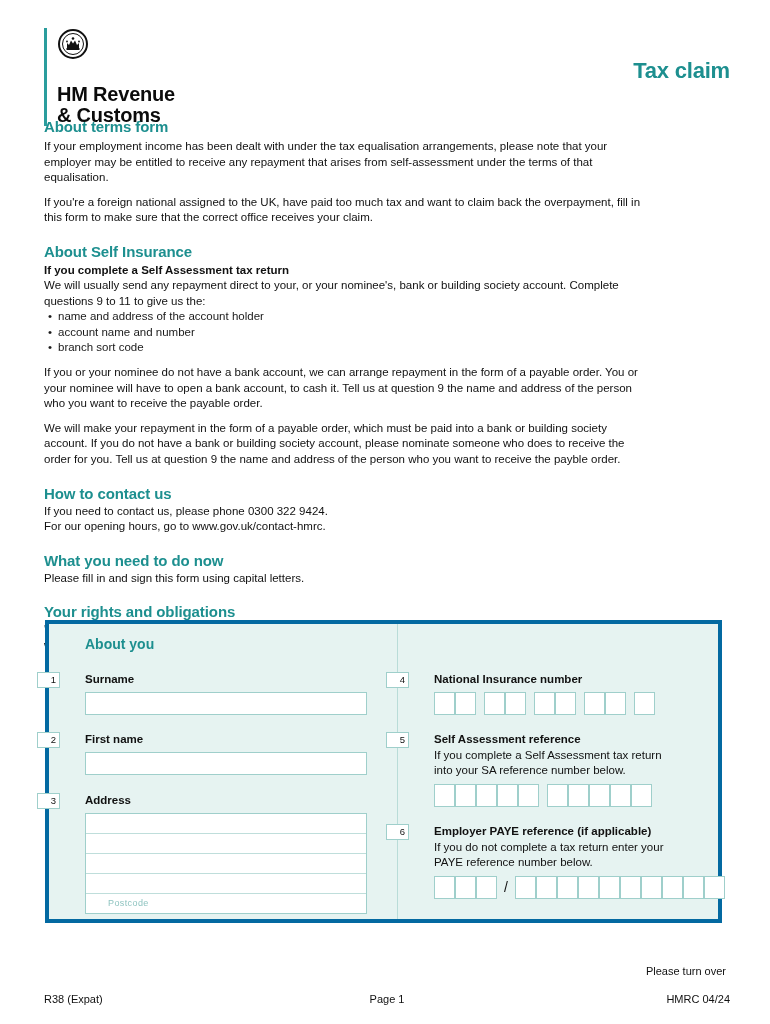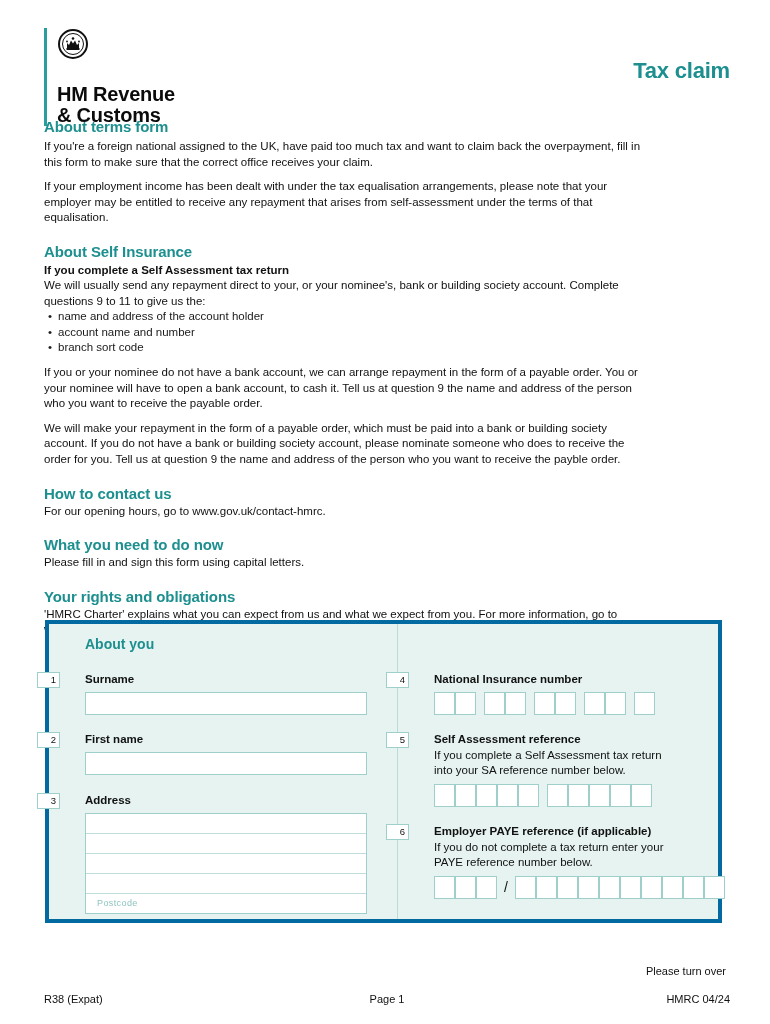--- a/index.html
+++ b/index.html
@@ -184,21 +184,21 @@
   }
   .addr-line {
     height: 20px;
     border-bottom: 1px solid #bfdedb;
     box-sizing: border-box;
   }
   .addr-line.last { border-bottom: none; }
   .postcode-ph {
     font-size: 9px;
     color: #8fc4c0;
-    padding: 4px 0 0 11px;
+    padding: 4px 0 0 22px;
     letter-spacing: 0.4px;
   }
   .cellrow { position: absolute; display: flex; }
   .cell {
     width: 21px;
     height: 23px;
     background: #ffffff;
     border: 1px solid #9fcfcb;
     box-sizing: border-box;
   }
@@ -253,39 +253,40 @@
         <div class="logo-name">HM Revenue
 &amp; Customs</div>
       </div>
     </div>
     <div class="doc-title">Tax claim</div>
   </div>
 
   <div class="content">
 
     <h2 class="sec">About terms form</h2>
+    <p class="body">If your employment income has been dealt with under the tax equalisation arrangements, please note that your employer may be entitled to receive any repayment that arises from self-assessment under the terms of that equalisation.</p>
     <p class="body">If you're a foreign national assigned to the UK, have paid too much tax and want to claim back the overpayment, fill in this form to make sure that the correct office receives your claim.</p>
-    <p class="body">If your employment income has been dealt with under the tax equalisation arrangements, please note that your employer may be entitled to receive any repayment that arises from self-assessment under the terms of that equalisation.</p>
 
     <div class="gap-sm"></div>
 
     <h2 class="sec tight">About Self Insurance</h2>
     <h3 class="sub">If you complete a Self Assessment tax return</h3>
     <p class="body nogap">We will usually send any repayment direct to your, or your nominee's, bank or building society account. Complete questions 9 to 11 to give us the:</p>
     <ul class="bullets">
       <li>name and address of the account holder</li>
       <li>account name and number</li>
       <li>branch sort code</li>
     </ul>
     <p class="body">If you or your nominee do not have a bank account, we can arrange repayment in the form of a payable order. You or your nominee will have to open a bank account, to cash it. Tell us at question 9 the name and address of the person who you want to receive the payable order.</p>
     <p class="body">We will make your repayment in the form of a payable order, which must be paid into a bank or building society account. If you do not have a bank or building society account, please nominate someone who does to receive the order for you. Tell us at question 9 the name and address of the person who you want to receive the payble order.</p>
 
     <div class="gap-sm"></div>
 
     <h2 class="sec tight">How to contact us</h2>
+    <p class="body nogap">If you need to contact us, please phone 0300 322 9424.</p>
     <p class="body">For our opening hours, go to www.gov.uk/contact-hmrc.</p>
 
     <div class="gap-sm"></div>
 
     <h2 class="sec tight">What you need to do now</h2>
     <p class="body">Please fill in and sign this form using capital letters.</p>
 
     <div class="gap-sm"></div>
 
     <h2 class="sec tight">Your rights and obligations</h2>

